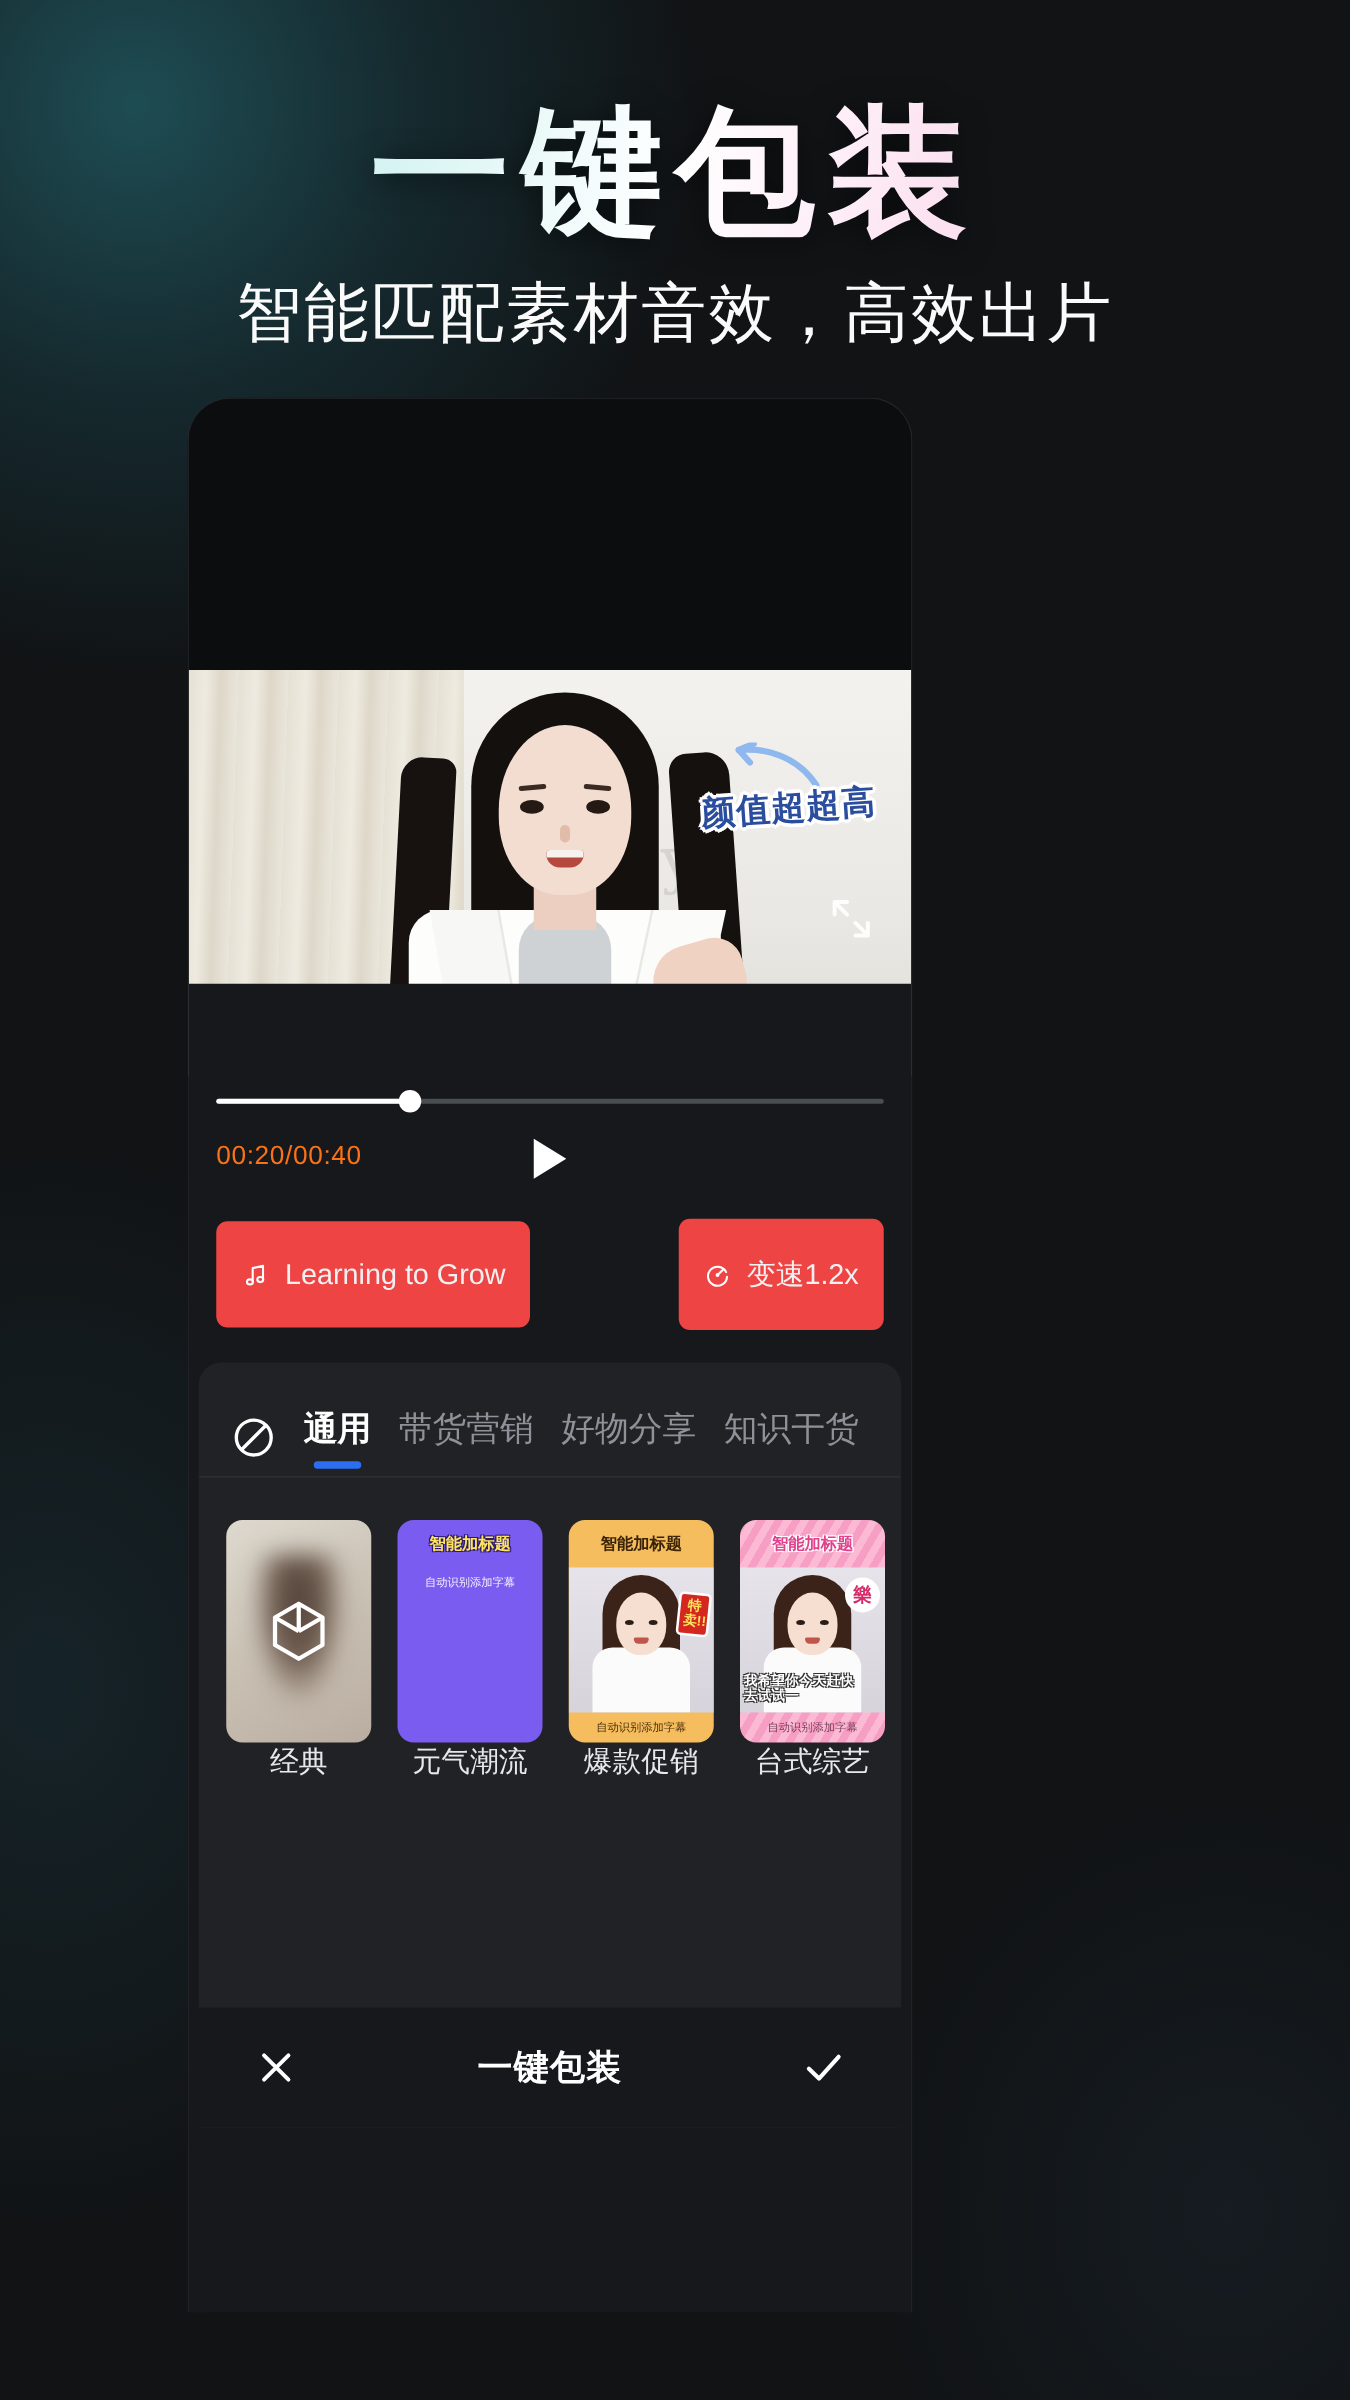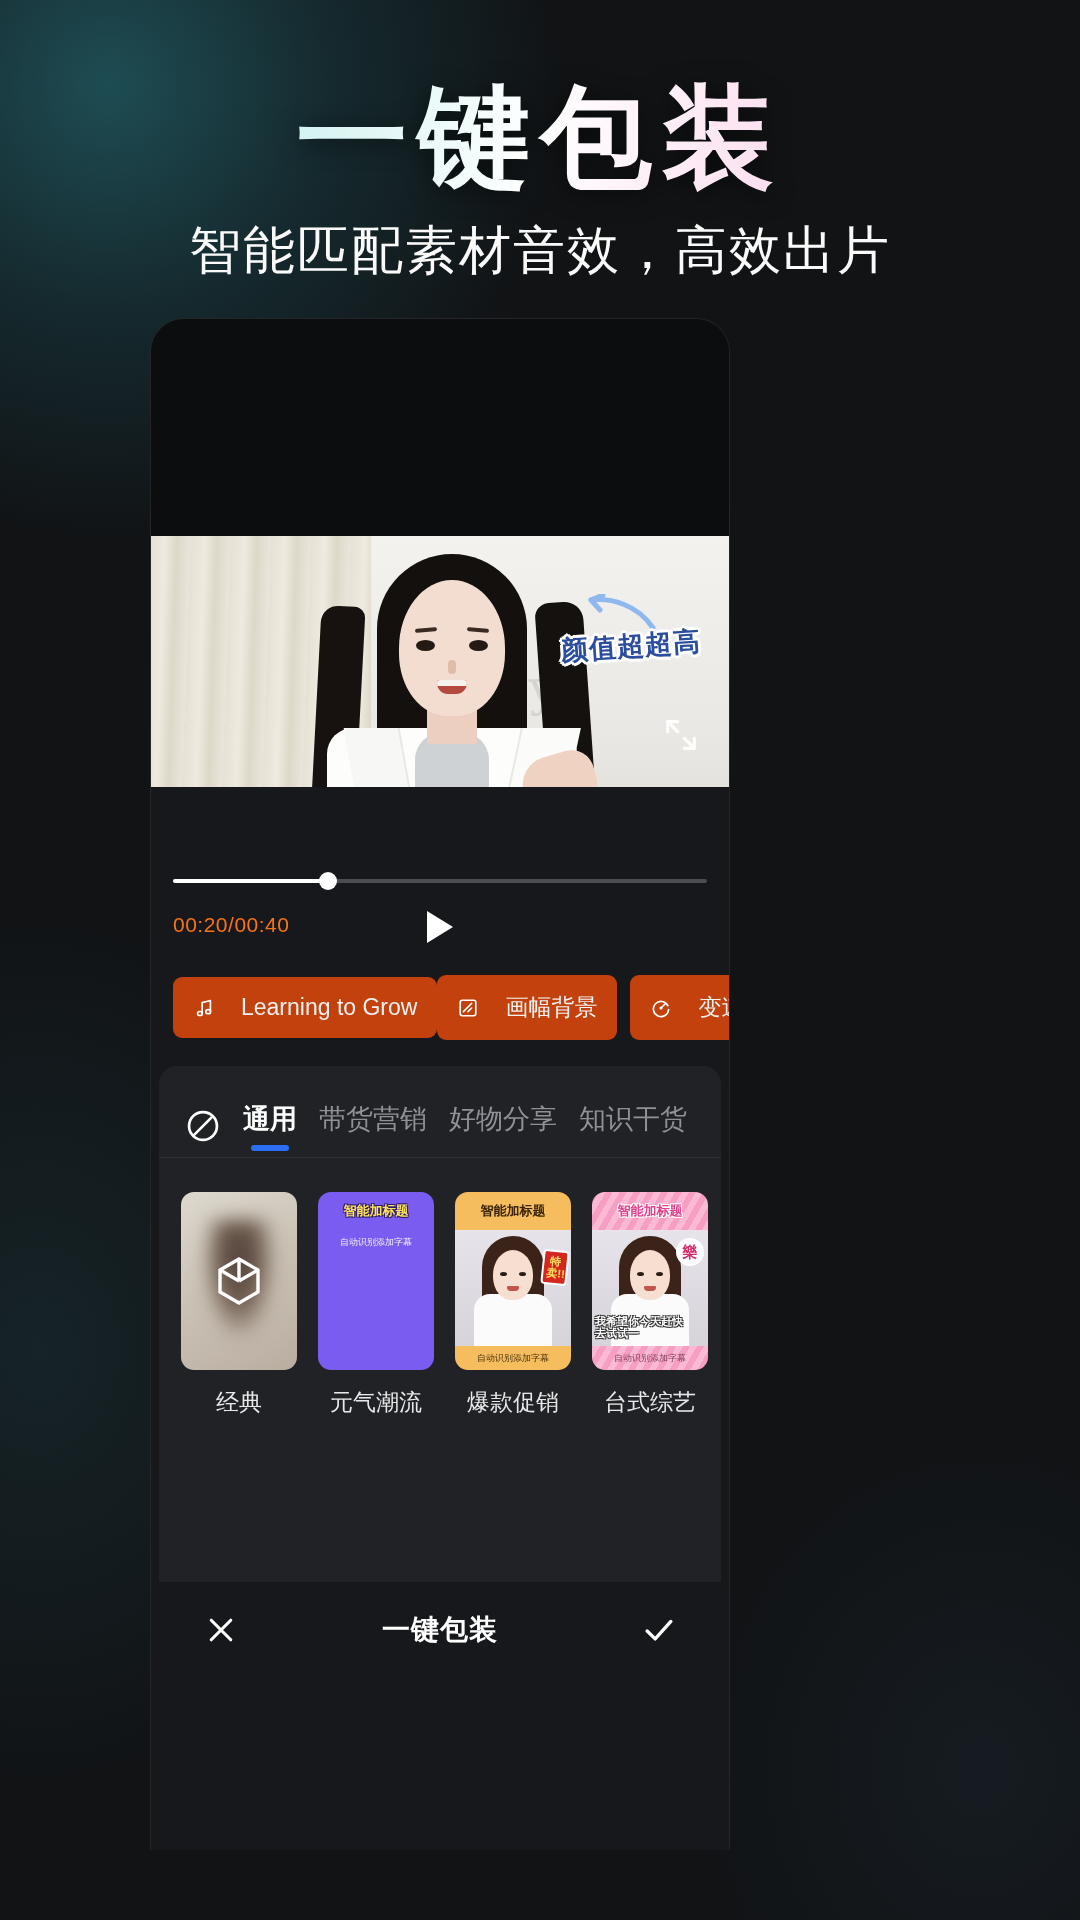--- a/index.html
+++ b/index.html
@@ -158,23 +158,23 @@
   }
   .time-row{ position:relative; margin-top:30px; height:40px; }
   .time-text{ font-size:21px; color:#f97316; letter-spacing:.5px; }
   .play-btn{
     position:absolute; left:50%; top:-2px; transform:translateX(-50%);
     width:0; height:0; border-left:26px solid #fff;
     border-top:16px solid transparent; border-bottom:16px solid transparent;
   }
   .btn-row{ display:flex; justify-content:space-between; align-items:center; margin-top:22px; padding-bottom:26px; }
   .chip{
-    display:flex; align-items:center; gap:26px;
-    background:#c2410c; border-radius:9px;
-    padding:17px 20px; color:#f1f1f2; font-size:23px; white-space:nowrap;
+    display:flex; align-items:center; gap:13px;
+    background:#ef4444; border-radius:9px;
+    padding:29px 20px; color:#f1f1f2; font-size:23px; white-space:nowrap;
   }
   .chip-right{ display:flex; gap:13px; }
 
   
   .panel{
     margin:0 8px; background:#202225;
     border-radius:18px 18px 0 0;
     height:612px; position:relative; overflow:hidden;
   }
   .tabs{
@@ -193,21 +193,21 @@
     bottom:0; width:38px; height:6px; background:#2b6ef2; border-radius:3px;
   }
   .cards{
     display:flex; gap:21px; padding:34px 22px 0 22px;
   }
   .card{ width:116px; flex:0 0 auto; }
   .thumb{
     width:116px; height:178px; border-radius:13px; overflow:hidden; position:relative;
   }
   .card-label{
-    margin-top:17px; text-align:center; font-size:23px; color:#e7e8ea; white-space:nowrap;
+    text-align:center; font-size:23px; color:#e7e8ea; white-space:nowrap;
   }
   
   .t1{ background:linear-gradient(150deg,#ded9cf 0%,#cbc3b6 45%,#b9ada0 100%); filter:blur(0px); }
   .t1 .blob{
     position:absolute; left:50%; top:16%; transform:translateX(-50%);
     width:72px; height:118px; background:radial-gradient(ellipse at 50% 32%, #51423a 0%, #6d5a4d 40%, rgba(190,178,166,0) 72%);
     filter:blur(9px);
   }
   .cube{ position:absolute; left:50%; top:50%; transform:translate(-50%,-50%); }
   
@@ -314,28 +314,20 @@
     <div class="btn-row">
       <div class="chip">
         <svg width="22" height="22" viewBox="0 0 24 24">
           <path d="M10 18V6l9-2v12" stroke="#fff" stroke-width="1.8" fill="none" stroke-linecap="round" stroke-linejoin="round"></path>
           <ellipse cx="7.6" cy="18" rx="2.6" ry="2.2" stroke="#fff" stroke-width="1.8" fill="none"></ellipse>
           <ellipse cx="16.6" cy="16" rx="2.6" ry="2.2" stroke="#fff" stroke-width="1.8" fill="none"></ellipse>
         </svg>
         <span>Learning to Grow</span>
       </div>
       <div class="chip-right">
-        <div class="chip">
-          <svg width="22" height="22" viewBox="0 0 24 24">
-            <rect x="3.5" y="3.5" width="17" height="17" rx="2.4" stroke="#fff" stroke-width="1.8" fill="none"></rect>
-            <path d="M7 16 L16 7" stroke="#fff" stroke-width="1.7" stroke-linecap="round"></path>
-            <path d="M12 16 L16 12" stroke="#fff" stroke-width="1.7" stroke-linecap="round"></path>
-          </svg>
-          <span>画幅背景</span>
-        </div>
         <div class="chip">
           <svg width="22" height="22" viewBox="0 0 24 24">
             <path d="M19.5 9.5A8.3 8.3 0 1 0 20.3 13.6" stroke="#fff" stroke-width="1.8" fill="none" stroke-linecap="round"></path>
             <path d="M12 12 L16.6 7.6" stroke="#fff" stroke-width="1.8" stroke-linecap="round"></path>
             <circle cx="12" cy="12" r="1.7" fill="#fff"></circle>
           </svg>
           <span>变速1.2x</span>
         </div>
       </div>
     </div>

